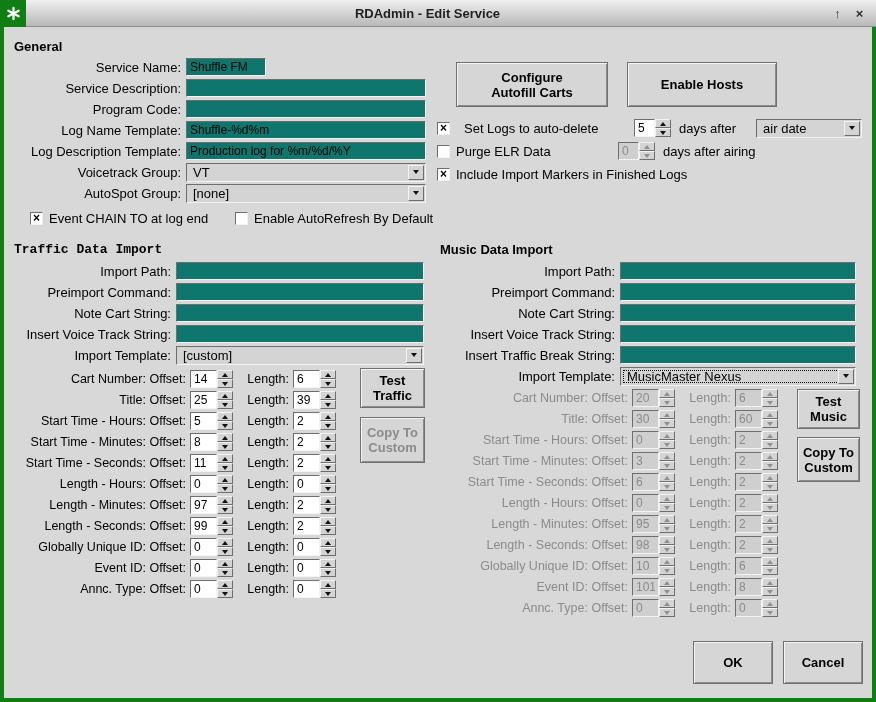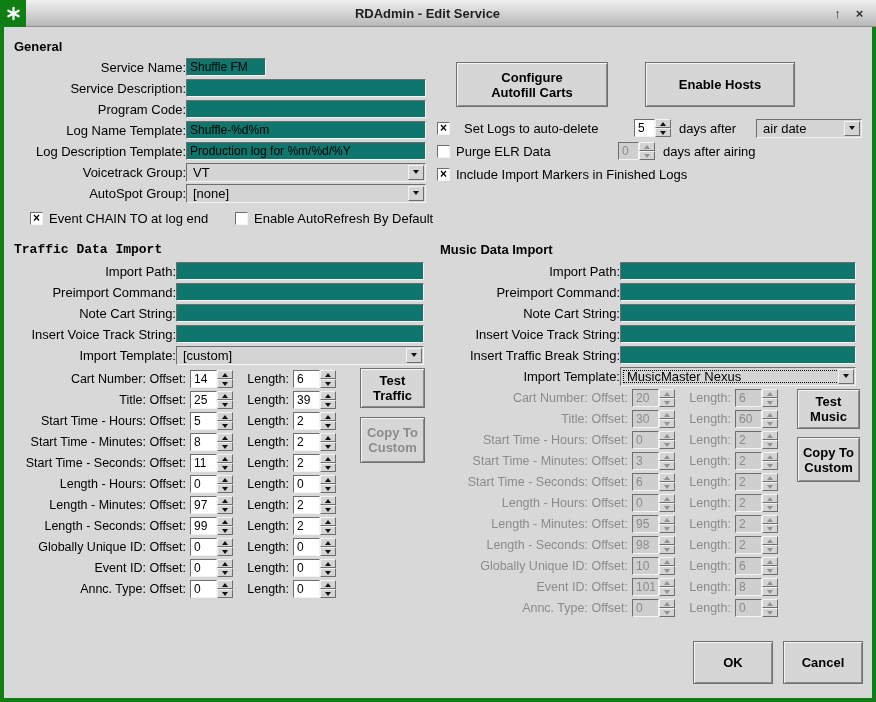--- a/index.html
+++ b/index.html
@@ -10,21 +10,21 @@
   .frame{ position:absolute; background:var(--green); }
   .titlebar{ position:absolute; top:0; left:0; right:0; height:27px;
     background:linear-gradient(#f0f0f0,#b8b8b8); border-bottom:1px solid #8f8f8f;
     display:flex; align-items:center; z-index:5; }
   .tb-icon{ width:26px; height:27px; background:var(--green); display:flex; align-items:center; justify-content:center; }
   .tb-title{ flex:1; text-align:center; font-weight:bold; color:#1f1f1f; }
   .tb-btns{ display:flex; align-items:center; gap:5px; padding-right:8px; }
   .tb-btn{ width:17px; text-align:center; color:#2e2e2e; font-weight:bold; font-size:13px; cursor:default; }
   .heading{ font-weight:bold; }
   .row{ display:flex; align-items:center; height:18px; margin-bottom:3px; }
-  .lbl{ text-align:right; white-space:nowrap; }
+  .lbl{ text-align:right; padding-right:5px; white-space:nowrap; }
   .tin{ height:18px; border:1px solid; border-color:#6e6e6e #f3f3f3 #f3f3f3 #6e6e6e;
     background:#0f766e; padding:0 3px; font-family:inherit; font-size:12px; }
   .combo{ position:relative; display:flex; align-items:center; height:19px; background:#d4d4d4;
     border:1px solid; border-color:#6e6e6e #f3f3f3 #f3f3f3 #6e6e6e; padding:0 20px 0 6px; flex:none; }
   .combo-text{ white-space:nowrap; overflow:hidden; }
   .combo-btn{ position:absolute; top:1px; right:1px; bottom:1px; width:16px; background:#d4d4d4;
     border:1px solid; border-color:#f3f3f3 #6e6e6e #6e6e6e #f3f3f3; display:flex; align-items:center; justify-content:center; }
   .combo.focused{ outline:1px dotted #000; outline-offset:-4px; }
   .tri-up{ display:block; width:0; height:0; border-left:3px solid transparent; border-right:3px solid transparent; border-bottom:4px solid #111; }
   .tri-down{ display:block; width:0; height:0; border-left:3px solid transparent; border-right:3px solid transparent; border-top:4px solid #111; }
@@ -124,21 +124,21 @@
   <div class="cbrow abs" style="left:30px;top:210px;">
     <span class="cb">×</span>
     <span class="cbl">Event CHAIN TO at log end</span>
   </div>
   <div class="cbrow abs" style="left:235px;top:210px;">
     <span class="cb"></span>
     <span class="cbl">Enable AutoRefresh By Default</span>
   </div>
 
   <div class="btn abs" style="left:456px;top:62px;width:152px;height:45px;padding:0 26px;">Configure Autofill Carts</div>
-  <div class="btn abs" style="left:627px;top:62px;width:150px;height:45px;margin-left:18px;">Enable Hosts</div>
+  <div class="btn abs" style="left:627px;top:62px;width:150px;height:45px;">Enable Hosts</div>
 
   <div class="abs" style="left:437px;top:119px;">
     <div class="row lorow">
       <span class="cb">×</span>
       <span class="cbl" style="width:170px;margin-left:8px;">Set Logs to auto-delete</span>
       <span class="spin sm">
         <input class="spin-val" value="5" style="">
         <span class="spin-btns">
           <span class="spin-btn">
               <i class="tri-up"></i>

